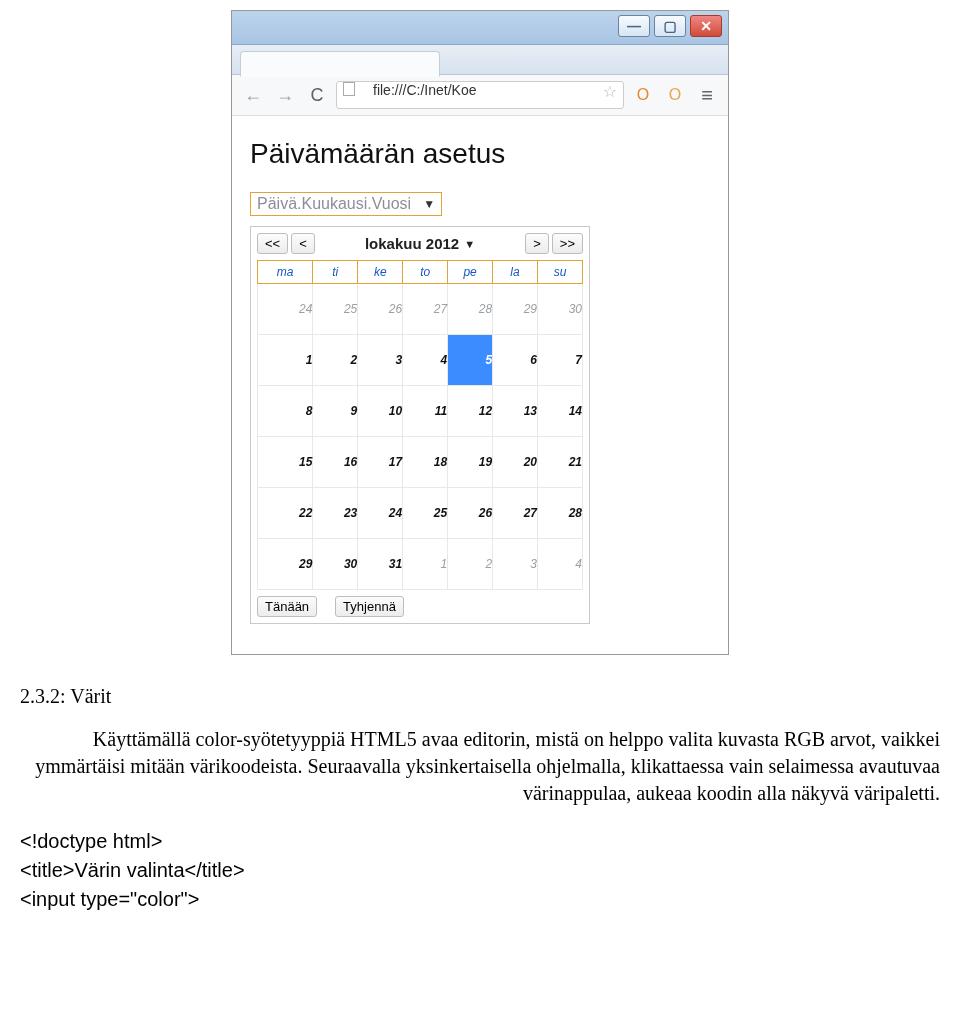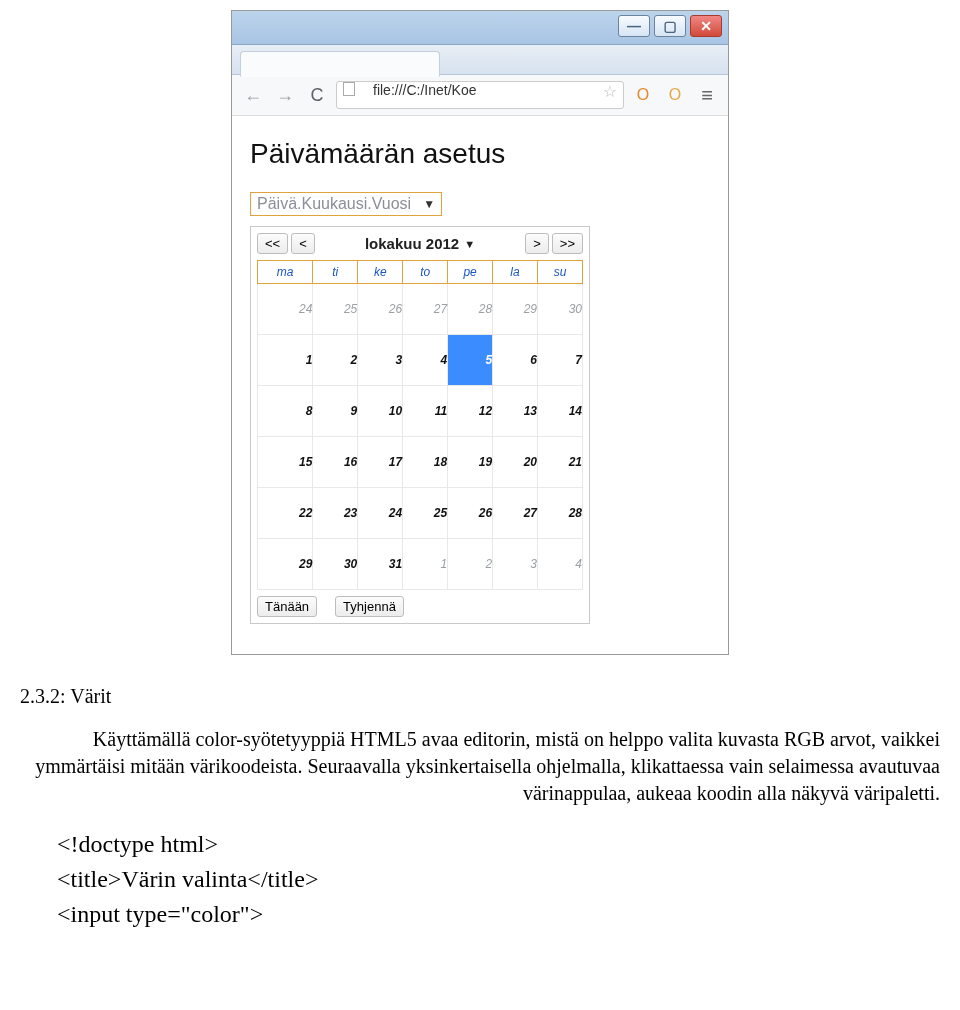--- a/index.html
+++ b/index.html
@@ -226,24 +226,23 @@
     font-size: 20px;
     margin-top: 6px;
   }
   .doc-body {
     font-size: 20px;
     line-height: 1.35;
     margin: 18px 0 20px 0;
     text-align: right;
   }
   .codeblock {
-    font-family: Liberation Serif, serif;
-    font-size: 24px;
+    font-family: Liberation Sans, sans-serif;
+    font-size: 20px;
     line-height: 1.45;
-    margin-left: 37px;
   }
 </style>
 </head>
 <body>
 
 <div class="figure-wrap">
   <div class="browser">
     <div class="titlebar">
       <div class="winbtns">
         <div class="winbtn">

